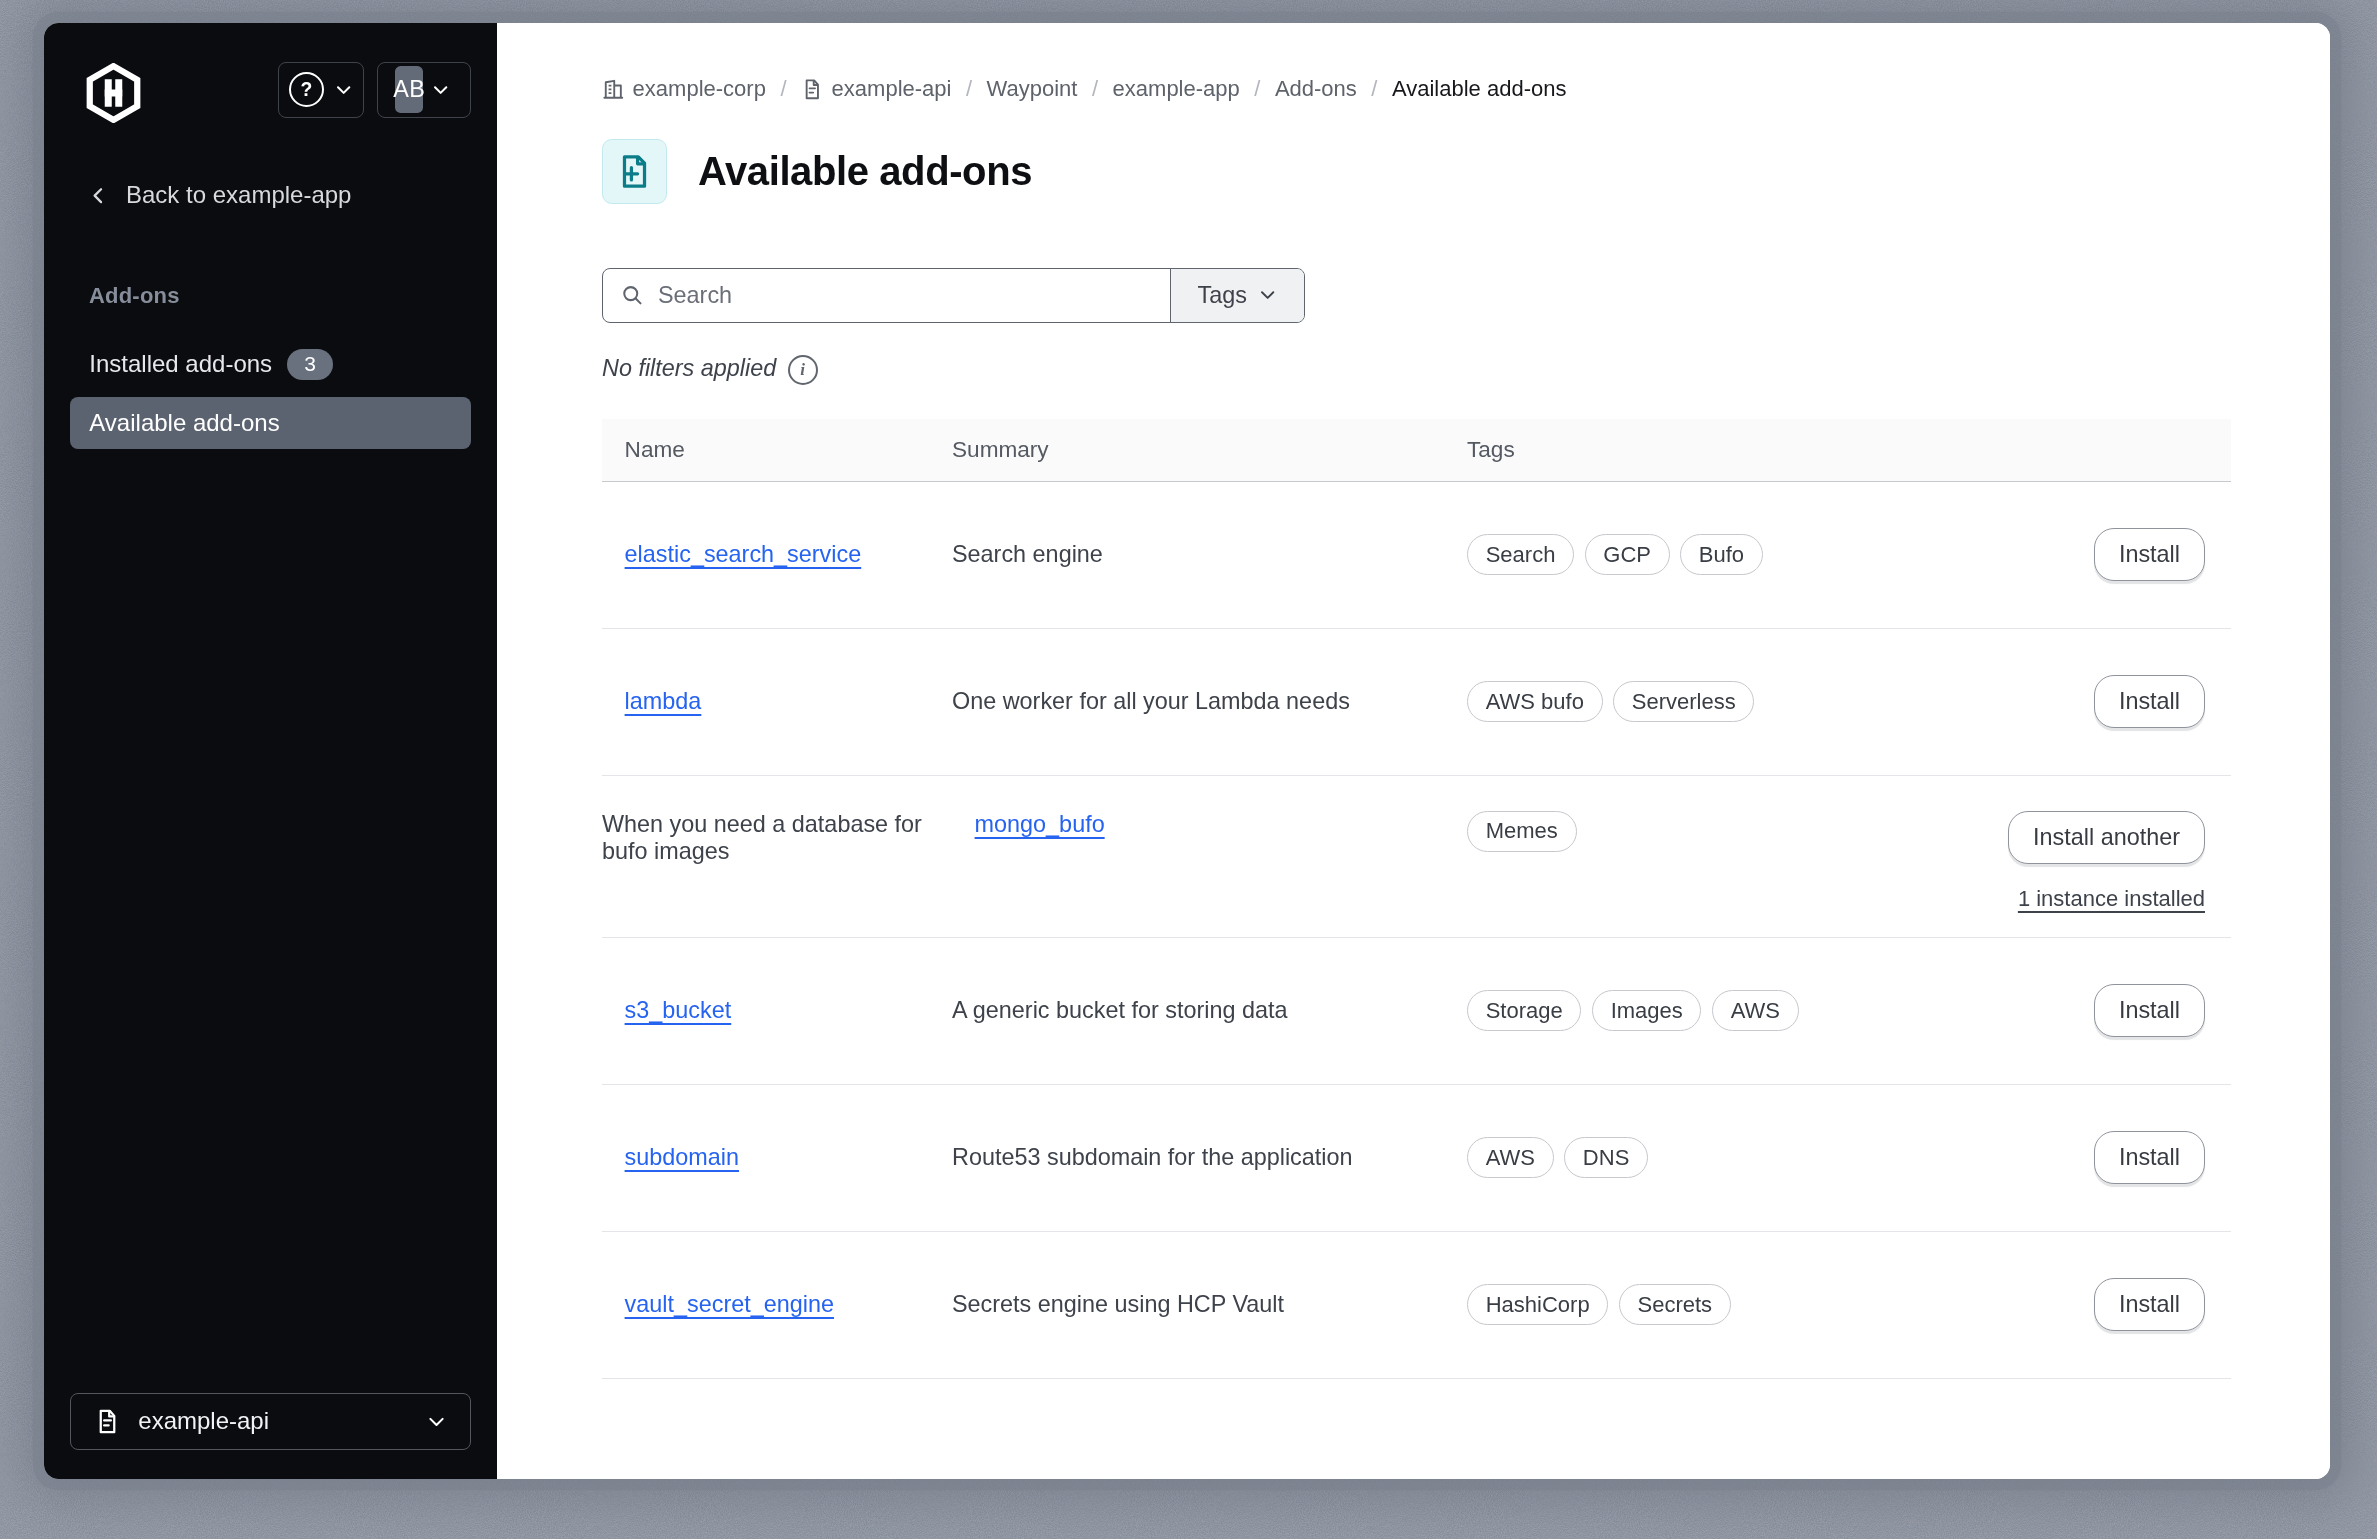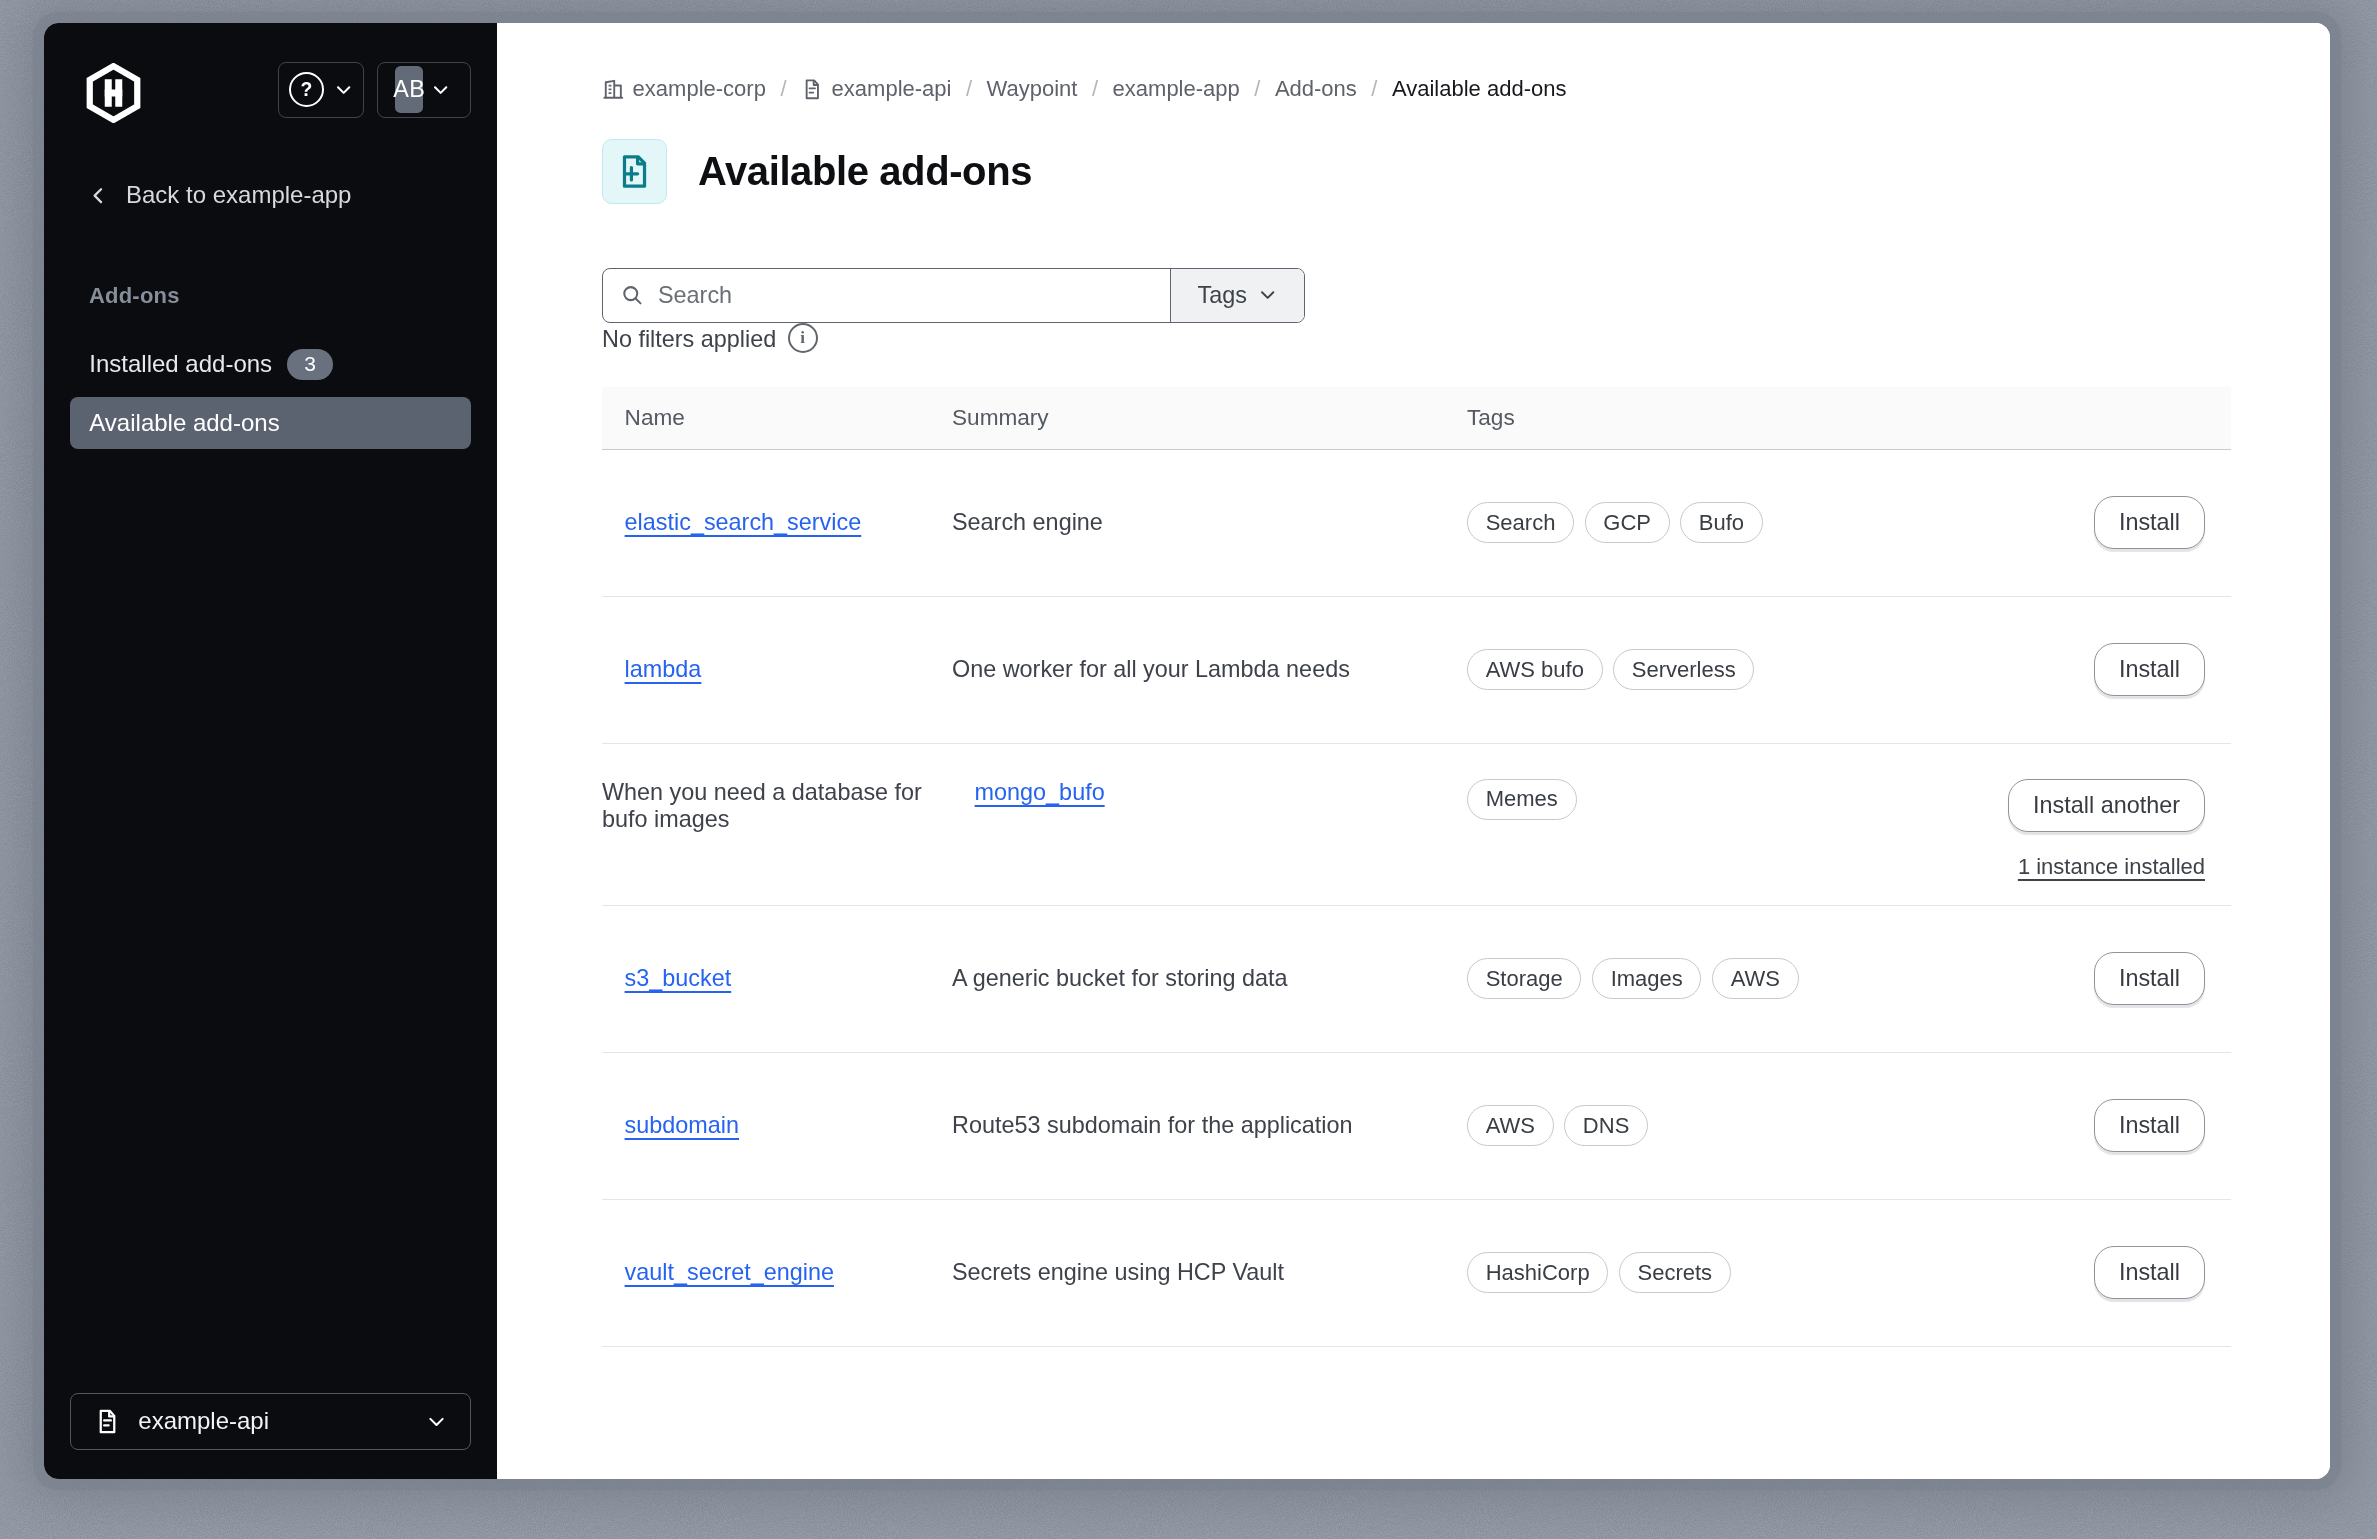--- a/index.html
+++ b/index.html
@@ -43,21 +43,21 @@
   .bc-sep{color:#b3b6bd;}
   .bc-icon{display:flex;align-items:center;}
   .title-row{display:flex;align-items:center;gap:31px;margin-top:35px;}
   .title-icon{width:63px;height:63px;background:#e3f6f8;border:1.6px solid #c2eaee;border-radius:9.7px;display:flex;align-items:center;justify-content:center;}
   .page-title{font-size:40px;font-weight:700;color:#0e0f12;letter-spacing:-0.4px;}
   .search-row{margin-top:64px;width:701px;height:53px;border:1.6px solid #5f646e;border-radius:8px;display:flex;overflow:hidden;background:#fff;}
   .search-field{flex:1;display:flex;align-items:center;gap:13px;padding-left:17.7px;}
   .search-field input{border:none;outline:none;font-size:23.4px;color:#2f3237;width:100%;font-family:inherit;background:transparent;}
   .search-field input::placeholder{color:#6a6f77;}
   .tags-btn{width:134px;background:#f0f1f3;border:none;border-left:1.6px solid #5f646e;display:flex;align-items:center;justify-content:center;gap:11.3px;font-size:23.4px;color:#3e424a;cursor:pointer;font-family:inherit;}
-  .filters-line{display:flex;align-items:flex-end;gap:11.3px;font-size:23.4px;color:#3e424a;}
+  .filters-line{margin-top:32px;display:flex;align-items:flex-start;gap:11.3px;font-size:23.4px;color:#3e424a;font-style:italic;}
   .info-circle{width:26px;height:26px;border:2px solid #61656d;border-radius:50%;display:flex;align-items:center;justify-content:center;font-size:17px;color:#61656d;font-weight:700;font-family:"Liberation Serif","DejaVu Serif",serif;}
   
   .table{margin-top:34px;width:100%;}
   .thead{display:grid;grid-template-columns:350px 515px 1fr 242px;align-items:center;height:62px;background:#fafafa;border-bottom:1.6px solid #c6c9ce;font-size:22.6px;color:#54596
   2;}
   .thead{color:#545962;}
   .cell-name{padding-left:22.6px;}
   .trow{display:grid;grid-template-columns:350px 515px 1fr 242px;align-items:center;min-height:146px;border-bottom:1.6px solid #e3e5e9;}
   .trow.tall{min-height:161px;align-items:start;}
   .trow.tall .cell{padding-top:35px;}

